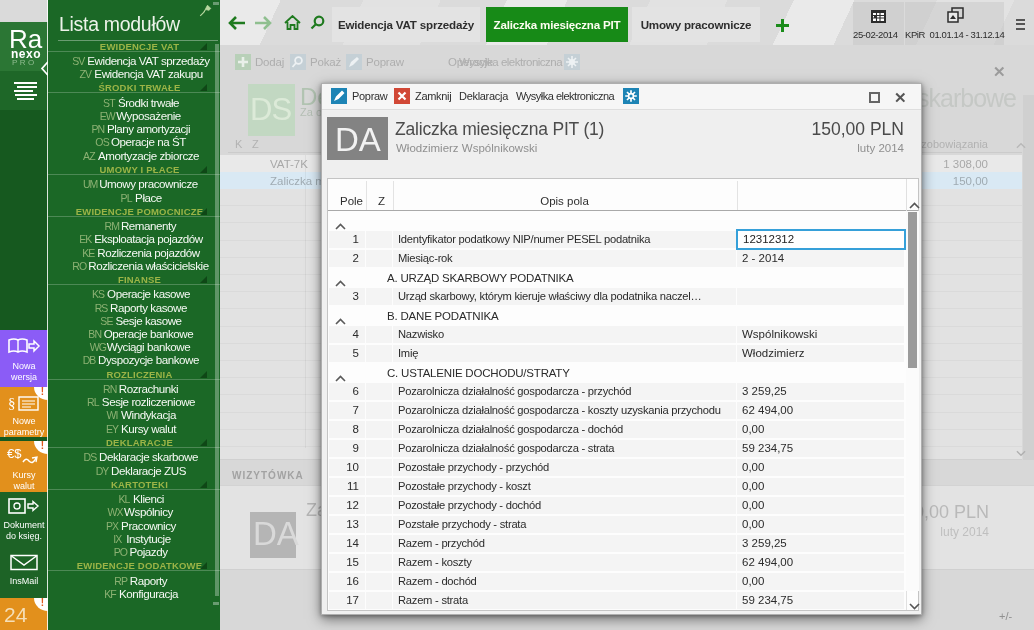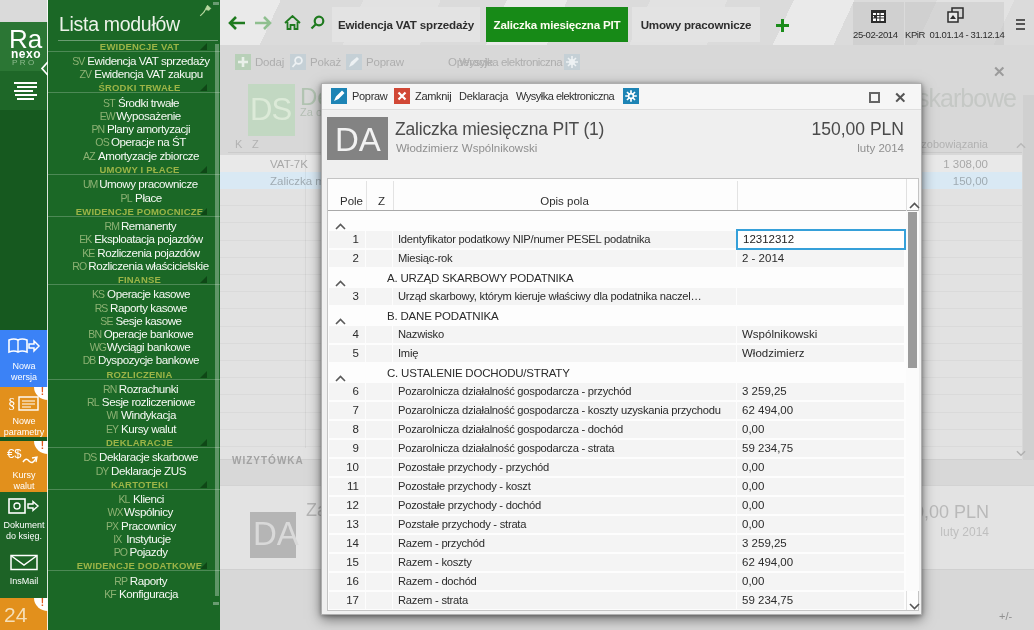--- a/index.html
+++ b/index.html
@@ -41,21 +41,21 @@
 .tbi { position:absolute; top:56px; font-size:11.5px; color:#aeaeae; letter-spacing:-0.2px;}
 #dsblock { left:28px; top:84px; width:47px; height:52px; background:#c2d8c2; }
 #dsblock span { position:absolute; left:2px; top:8px; font-size:31px; color:#dcead8; letter-spacing:-1px;}
 #bigtitleL { left:80px; top:83px; font-size:24px; color:#b2c4b2; font-weight:300; white-space:nowrap;}
 #subtitleL { left:80px; top:106px; font-size:11px; color:#b5bfb5; }
 #watermark { right:18px; top:84px; font-size:25px; color:#c5c8c5; font-weight:300; letter-spacing:-1px;}
 #lhead { left:8px; top:138px; width:794px; height:15px; font-size:11px; color:#b2b2b2; border-bottom:1px solid #cbcbcb; }
 #row1 { left:0px; top:155px; width:802px; height:17px; background:#e9e9e9; font-size:11.5px; color:#a8a8a8; }
 #row2 { left:0px; top:172px; width:802px; height:17px; background:#d9e9f4; font-size:11.5px; color:#9fabb2; }
 .rcell { position:absolute; top:1px; line-height:16px; }
-#wiztab { left:12px; top:455px; font-size:10px; font-weight:700; color:#a2a2a2; letter-spacing:1px; }
+#wiztab { left:12px; top:470px; font-size:10px; font-weight:700; color:#a2a2a2; letter-spacing:1px; }
 #wizcard { left:0px; top:485px; width:814px; height:85px; background:#e3e3e3; border-top:1px solid #d3d3d3; border-bottom:1px solid #d0d0d0;}
 #daboxw { position:absolute; left:30px; top:26px; width:46px; height:46px; background:#b5b5b5; }
 #daboxw span { position:absolute; left:3px; top:3px; font-size:33px; color:#d9d9d9; }
 #closex { left:773px; top:63px; font-size:15px; color:#9b9b9b; font-weight:700; }
 #plusminus { left:779px; top:610px; font-size:11px; color:#909090; }
 #dlg { left:321px; top:83px; width:601px; height:532px; background:#f0f0f0; border:1px solid #aeaeae; box-shadow:0 4px 12px rgba(0,0,0,0.50), 0 1px 4px rgba(0,0,0,0.30); z-index:40; }
 #dmenu { left:0; top:0; width:599px; height:26px; background:#f6f6f6; border-bottom:1px solid #dedede; }
 .micon { position:absolute; top:4px; width:16px; height:16px; }
 .mtxt { position:absolute; top:6px; font-size:11px; color:#2f2f2f; letter-spacing:-0.3px;}
 #dhead { left:0; top:27px; width:599px; height:67px; background:#efefef; }
@@ -261,21 +261,21 @@
       <span class="nexo">nexo</span>
       <span class="pro">PRO</span>
     </div>
   <div class="abs" id="hamb"></div>
 <div class="hline" style="left:14px; top:59.5px; width:23px;"></div>
 <div class="hline" style="left:17px; top:63.5px; width:20px;"></div>
 <div class="hline" style="left:14px; top:67.5px; width:19px;"></div>
 <div class="hline" style="left:15px; top:71.5px; width:22px;"></div>
 <div class="hline" style="left:17px; top:75.5px; width:17px;"></div>
 
-<div class="abs sitem" style="top:308px; height:57px; background:#3b82f6;">
+<div class="abs sitem" style="top:308px; height:57px; background:#8b5cf6;">
   <div style="margin-top:7px;"><svg width="34" height="20" viewBox="0 0 34 20">
           <path d="M2 3 Q7 1 11 3 Q15 1 20 3 L20 15 Q15 13 11 15 Q7 13 2 15 Z" fill="none" stroke="#fff" stroke-width="1.6"></path>
           <path d="M11 3 L11 15" stroke="#fff" stroke-width="1.4"></path>
           <path d="M22 7 L27 7 L27 4 L32 9 L27 14 L27 11 L22 11 Z" fill="none" stroke="#fff" stroke-width="1.5"></path>
         </svg></div>
   <div class="lbl">Nowa<br>wersja</div>
 </div>
 <div class="abs sitem orange" style="top:365px; height:50px;">
   <div class="badge"></div>
   <div style="margin-top:7px;"><svg width="32" height="18" viewBox="0 0 32 18">

